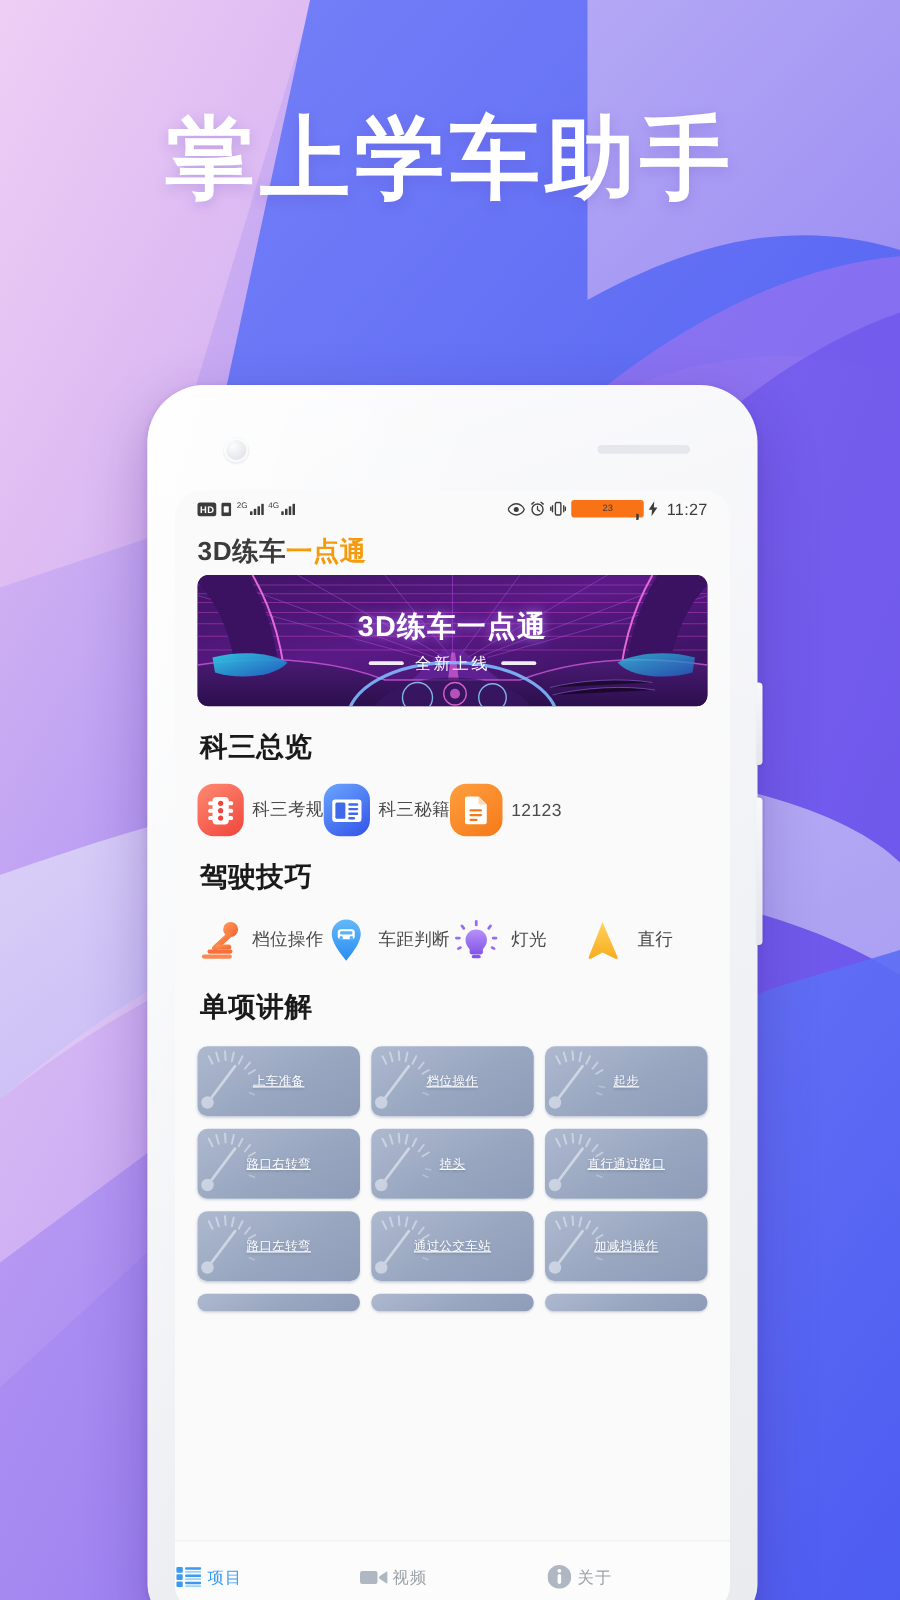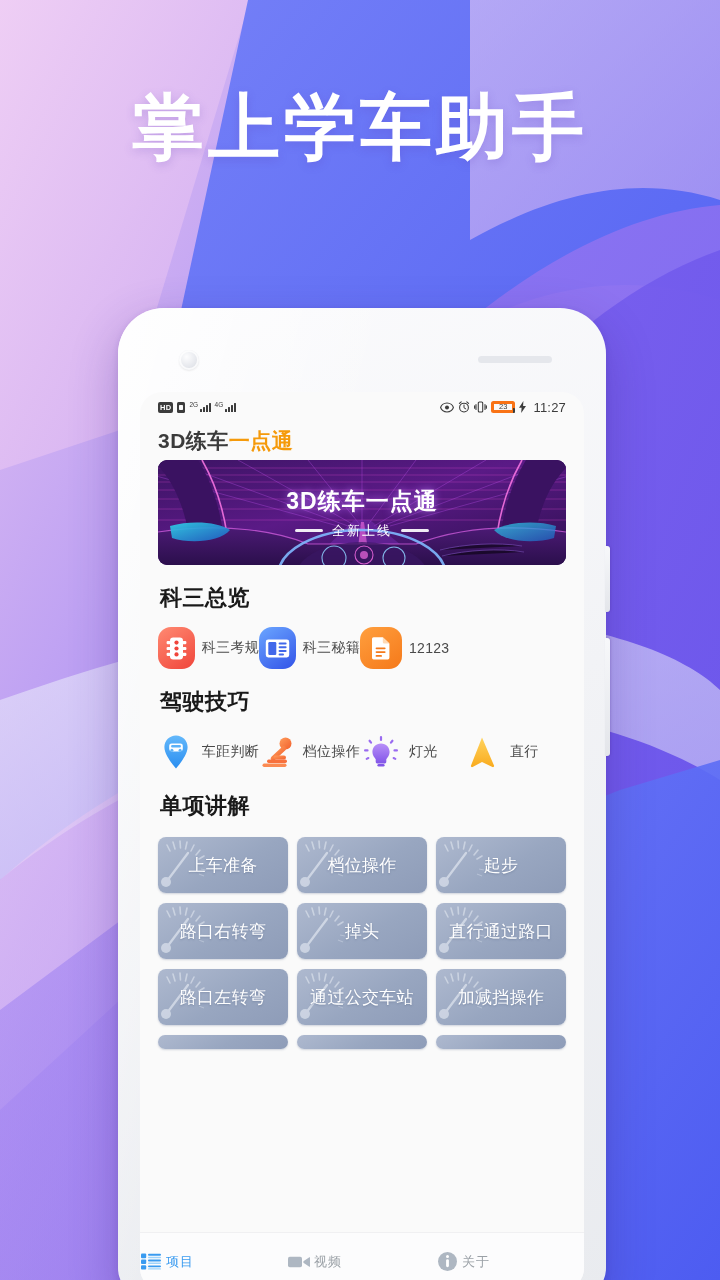--- a/index.html
+++ b/index.html
@@ -88,21 +88,21 @@
   .sb-ic { display:inline-flex; align-items:center; }
   .bars { display:flex; align-items:flex-end; gap:1px; height:10px; }
   .bars i { display:block; width:2px; background:#3c3c3c; border-radius:.5px; }
   .bars i:nth-child(1){height:3px}
   .bars i:nth-child(2){height:5px}
   .bars i:nth-child(3){height:7px}
   .bars i:nth-child(4){height:9px}
   .gtag{ font-size:6.5px; color:#3c3c3c; line-height:1; align-self:flex-start; margin-right:.5px;}
   .sig-grp{ display:flex; align-items:flex-end; gap:1px; }
   .battery{
-    border:3px solid #f97316; border-radius:2.5px; padding:0 5px;
+    border:7px solid #f97316; border-radius:2.5px; padding:0 18px;
     font-size:7.5px; line-height:10px; height:12px; display:flex; align-items:center;
     position:relative;
   }
   .battery::after{
     content:""; position:absolute; right:-3px; top:3.5px;
     width:2px; height:5px; background:#3c3c3c; border-radius:0 1px 1px 0;
   }
   .sb-time{ font-size:13px; letter-spacing:.2px; margin-left:3px;}
 
   
@@ -162,22 +162,22 @@
     gap:10px 9px; margin-top:16px;
   }
   .card{
     position:relative; height:56px; border-radius:8px; overflow:hidden;
     background:linear-gradient(150deg,#aeb9cf 0%,#98a6c0 55%,#8e9cb8 100%);
     display:flex; align-items:center; justify-content:center;
     box-shadow:0 1px 2px rgba(80,95,130,.25);
   }
   .card .gauge{ position:absolute; left:-4px; top:-2px; width:66px; height:58px; opacity:.55;}
   .card-label{
-    position:relative; z-index:2; color:#ffffff; font-size:17px; letter-spacing:.3px;
-    white-space:nowrap; text-shadow:0 1px 2px rgba(70,85,120,.35);
+    position:relative; z-index:2; color:#ffffff; font-size:10px; letter-spacing:.3px;
+    white-space:nowrap; text-shadow:0 1px 2px rgba(70,85,120,.35);text-decoration:underline;
   }
   .card.clip{ height:14px; }
 
   
   .tabbar{
     flex:0 0 58px; background:#fcfcfd;
     display:flex; align-items:center;
     border-top:1px solid #f0f0f2;
   }
   .tab{
@@ -449,53 +449,53 @@
             </svg>
           </div>
           <div class="icon-label">12123</div>
         </div>
       </div>
 
       <div class="sec-title">驾驶技巧</div>
       <div class="icon-row">
         <div class="icon-cell">
           <div class="flat-ic">
+            <svg width="36" height="32" viewBox="0 0 36 32">
+              <defs>
+                  <linearGradient id="gsG" x1="0" y1="0" x2="1" y2="1">
+                <stop offset="0%" stop-color="#ff9d5c"></stop>
+                    <stop offset="100%" stop-color="#f25f2b"></stop>
+              </linearGradient>
+                </defs>
+              <circle cx="26.5" cy="7.5" r="6" fill="url(#gsG)"></circle>
+              <path d="M24.8 12.5 14 22.5" stroke="url(#gsG)" stroke-width="4.6" stroke-linecap="round" fill="none"></path>
+              <rect x="14.5" y="19.5" width="12.5" height="4" rx="2" fill="url(#gsG)"></rect>
+              <rect x="8" y="23.6" width="20" height="3.3" rx="1.65" fill="#f7703c"></rect>
+              <rect x="3.5" y="27.6" width="24" height="3.3" rx="1.65" fill="#fb8a52"></rect>
+            </svg>
+          </div>
+          <div class="icon-label">档位操作</div>
+        </div>
+        <div class="icon-cell">
+          <div class="flat-ic">
             <svg width="28" height="36" viewBox="0 0 28 36">
               <defs>
                   <linearGradient id="pinG" x1="0" y1="0" x2="0" y2="1">
                 <stop offset="0%" stop-color="#63b8fb"></stop>
                     <stop offset="100%" stop-color="#2a8ef0"></stop>
               </linearGradient>
                 </defs>
               <path d="M14 1.5C7.6 1.5 2.4 6.6 2.4 13c0 8.2 9.6 19 11.6 21.5C16 32 25.6 21.2 25.6 13 25.6 6.6 20.4 1.5 14 1.5z" fill="url(#pinG)"></path>
               <rect x="7.2" y="9.4" width="13.6" height="8" rx="2.4" fill="#fff"></rect>
               <rect x="9.1" y="11" width="9.8" height="2.6" rx="1" fill="#5cb2f8"></rect>
               <circle cx="9.9" cy="16.3" r="1.5" fill="#5cb2f8"></circle>
               <circle cx="18.1" cy="16.3" r="1.5" fill="#5cb2f8"></circle>
             </svg>
           </div>
           <div class="icon-label">车距判断</div>
-        </div>
-        <div class="icon-cell">
-          <div class="flat-ic">
-            <svg width="36" height="32" viewBox="0 0 36 32">
-              <defs>
-                  <linearGradient id="gsG" x1="0" y1="0" x2="1" y2="1">
-                <stop offset="0%" stop-color="#ff9d5c"></stop>
-                    <stop offset="100%" stop-color="#f25f2b"></stop>
-              </linearGradient>
-                </defs>
-              <circle cx="26.5" cy="7.5" r="6" fill="url(#gsG)"></circle>
-              <path d="M24.8 12.5 14 22.5" stroke="url(#gsG)" stroke-width="4.6" stroke-linecap="round" fill="none"></path>
-              <rect x="14.5" y="19.5" width="12.5" height="4" rx="2" fill="url(#gsG)"></rect>
-              <rect x="8" y="23.6" width="20" height="3.3" rx="1.65" fill="#f7703c"></rect>
-              <rect x="3.5" y="27.6" width="24" height="3.3" rx="1.65" fill="#fb8a52"></rect>
-            </svg>
-          </div>
-          <div class="icon-label">档位操作</div>
         </div>
         <div class="icon-cell">
           <div class="flat-ic">
             <svg width="34" height="32" viewBox="0 0 34 32">
               <defs>
                   <linearGradient id="lbG" x1="0" y1="0" x2="0" y2="1">
                 <stop offset="0%" stop-color="#b890f8"></stop>
                     <stop offset="100%" stop-color="#8255e8"></stop>
               </linearGradient>
                 </defs>

